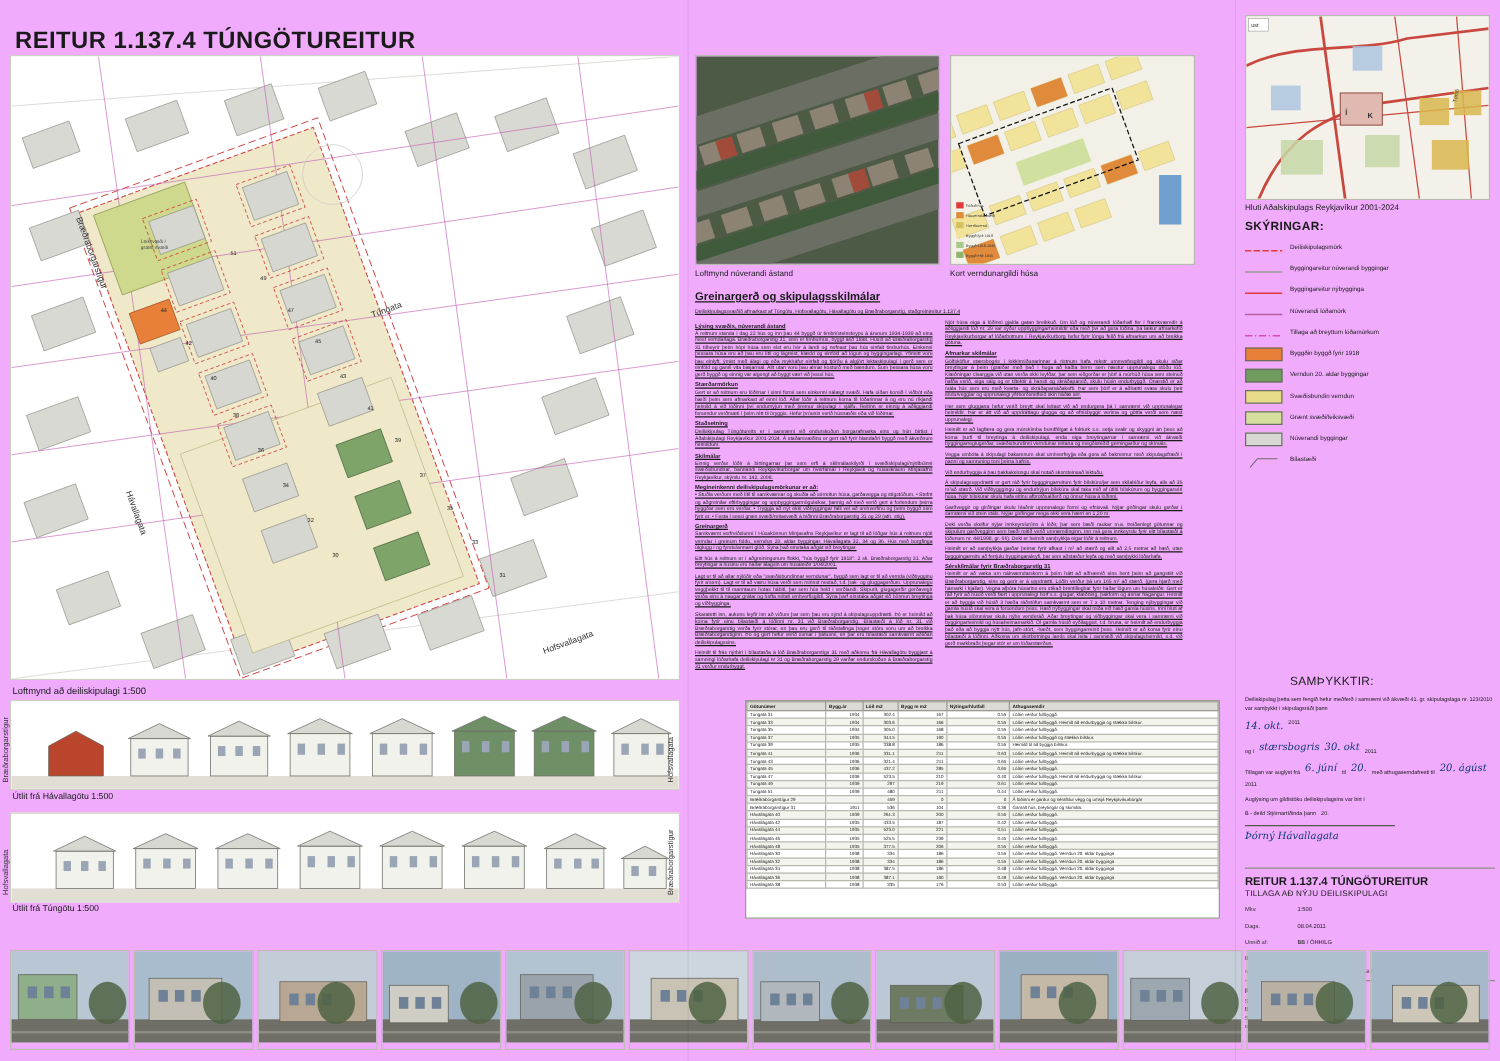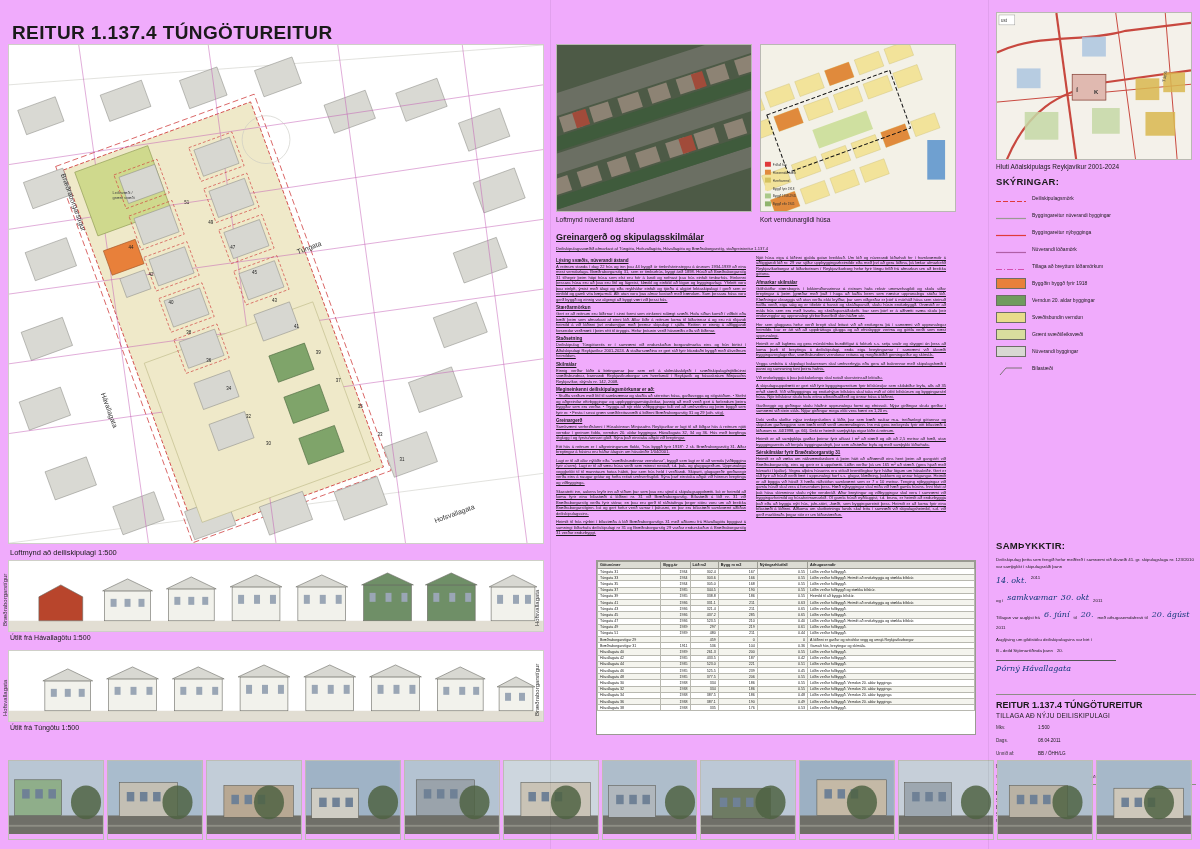--- a/index.html
+++ b/index.html
@@ -93,21 +93,21 @@
   .adal-cap { position:absolute; left:996px; top:163px; width:200px; font-size:6.5px; }
 
   .legend { position:absolute; left:996px; top:176px; width:200px; }
   .legend-title { font-size:9.5px; font-weight:bold; letter-spacing:.3px; margin-bottom:6px;}
   .leg-row { display:flex; align-items:center; gap:6px; margin-bottom:6px; }
   .swatch { width:30px; height:11px; flex:0 0 30px; border:0.6px solid #6d6d66; }
   .leg-label { font-size:5px; line-height:1.25; }
   .leg-line { width:30px; height:11px; flex:0 0 30px; position:relative; }
 
   .approve { position:absolute; left:996px; top:540px; width:200px; }
-  .approve-title { font-size:9.5px; font-weight:bold; letter-spacing:.3px; margin-bottom:6px; }
+  .approve-title { font-size:9.5px; font-weight:normal; letter-spacing:.3px; margin-bottom:6px;margin-left:36px; }
   .approve-p { font-size:4.4px; line-height:1.5; margin:0 0 5px; }
   .sig { font-family:"DejaVu Serif", serif; font-style:italic; font-size:8px; color:#123a7a; }
   .sig-line { border-bottom:0.6px solid #555; width:120px; margin:2px 0 3px; }
 
   .titleblock { position:absolute; left:996px; top:700px; width:200px; }
   .tb-main { font-size:9px; font-weight:bold; }
   .tb-sub { font-size:6.5px; margin-top:2px; letter-spacing:.2px; }
   .tb-meta { margin-top:6px; font-size:4.6px; line-height:1.5; display:flex; }
   .tb-meta .k { width:42px; color:#333; }
   .tb-note { font-size:3.6px; line-height:1.4; margin-top:4px; color:#333; }
@@ -802,21 +802,21 @@
 
   <div class="approve">
     <div class="approve-title">SAMÞYKKTIR:</div>
     <div class="approve-p">Deiliskipulag þetta sem fengið hefur meðferð í samræmi við ákvæði 41. gr. skipulagslaga nr. 123/2010 var samþykkt í skipulagsráði þann</div>
     <div class="approve-p" style="display:flex; gap:4px; align-items:flex-start;">
       <span class="sig">14. okt.</span>
       <span>2011</span>
     </div>
     <div class="approve-p" style="display:flex; gap:4px; align-items:flex-end;">
       <span>og í</span>
-      <span class="sig">samkvæmar</span>
+      <span class="sig">stærsbogris</span>
       <span class="sig">30. okt</span>
       <span>2011</span>
     </div>
     <div class="approve-p" style="display:flex; gap:4px; flex-wrap:wrap; align-items:flex-end;">
       <span>Tillagan var auglýst frá</span>
       <span class="sig">6. júní</span>
       <span>til</span>
       <span class="sig">20.</span>
       <span>með athugasemdafresti til</span>
       <span class="sig">20. ágúst</span>

